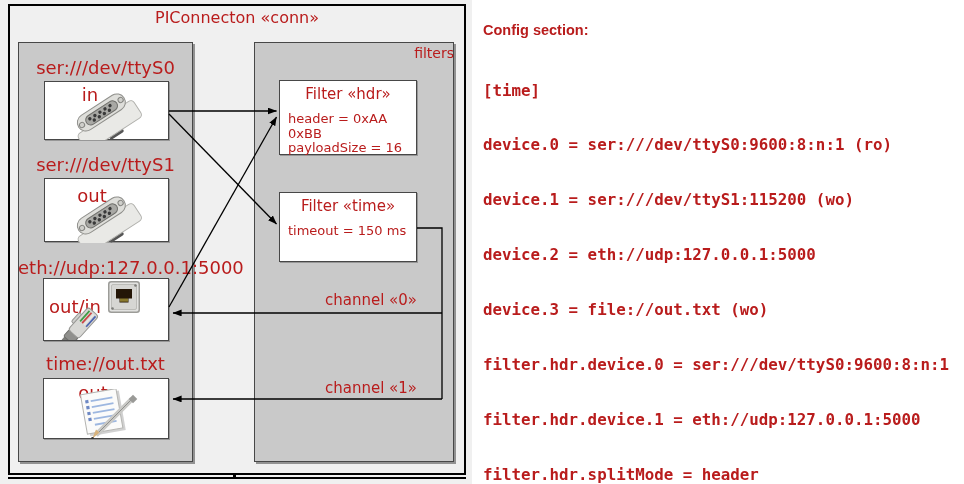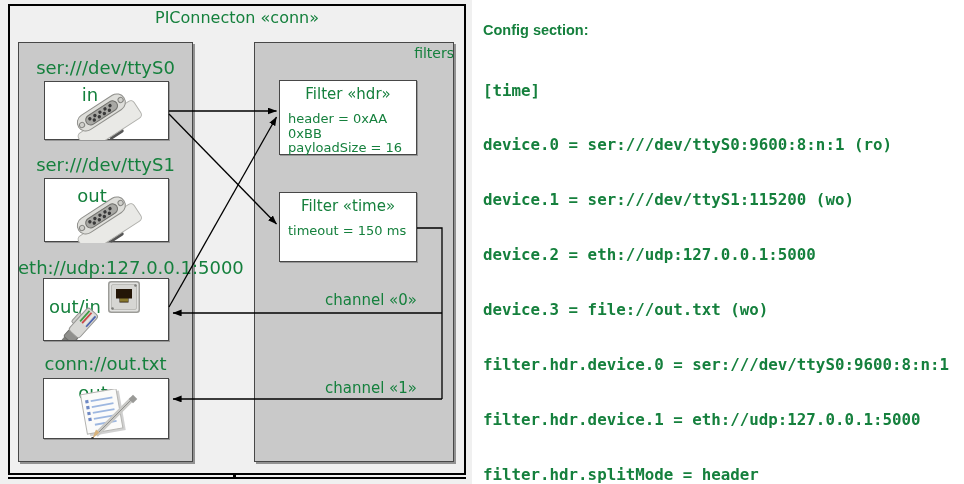--- a/index.html
+++ b/index.html
@@ -1,17 +1,17 @@
 <!DOCTYPE html>
 <html><head>
 <meta charset="utf-8">
 <style>
   html,body{margin:0;padding:0;background:#fff;}
   .stage{position:relative;width:964px;height:484px;background:#ffffff;overflow:hidden;
-         font-family:"DejaVu Sans",sans-serif;color:#15803d;}
+         font-family:"DejaVu Sans",sans-serif;color:#b91c1c;}
   .diagram-area{position:absolute;left:0;top:0;width:472px;height:484px;background:#f0f0f0;}
   .outer-box{position:absolute;left:8px;top:4px;width:458px;height:471px;
              border:2.5px solid #000;background:#f0f0f0;box-sizing:border-box;}
   .frame-title{position:absolute;left:8px;top:8px;width:458px;text-align:center;
                font-size:16px;}
   .frame-line2{position:absolute;left:8px;top:477px;width:458px;height:2px;background:#000;}
   .frame-tick{position:absolute;left:233px;top:473px;width:3px;height:6px;background:#000;}
   .gray-box{position:absolute;background:#c9c9c9;border:1.5px solid #474747;
             box-sizing:border-box;box-shadow:2px 2px 0 rgba(70,70,70,.55);}
   .devices-box{left:18px;top:42px;width:175px;height:420px;}
@@ -124,21 +124,21 @@
             <rect x="22" y="30" width="30" height="14" rx="3" fill="#d8d8d5" stroke="#979794"></rect>
             <line x1="36" y1="33.5" x2="50" y2="33.5" stroke="#3f9b43" stroke-width="1.7"></line>
             <line x1="36" y1="36.2" x2="50" y2="36.2" stroke="#cc4444" stroke-width="1.7"></line>
             <line x1="36" y1="38.9" x2="50" y2="38.9" stroke="#e8e8e6" stroke-width="1.7"></line>
             <line x1="36" y1="41.6" x2="50" y2="41.6" stroke="#4a62b0" stroke-width="1.7"></line>
           </g>
         </g>
       </svg>
     </div>
 
-    <div class="device-label" style="top:353px">conn://out.txt</div>
+    <div class="device-label" style="top:353px">time://out.txt</div>
     <div class="white-box" style="left:43px;top:378px;width:126px;height:61px">
       <span class="device-name dn-center" style="left:0;top:3px;width:98px">out</span>
       <svg class="icon-svg" style="left:34px;top:10px" width="88" height="50" viewBox="0 0 88 50">
         <g transform="translate(6,2) rotate(-10 20 22)">
           <rect x="2.5" y="2.5" width="36" height="40" fill="rgba(0,0,0,0.18)"></rect>
           <rect x="0" y="0" width="36" height="40" fill="#fbfbfa" stroke="#b5b5b2"></rect>
           <g stroke="#9db7e0" stroke-width="1.8">
             <line x1="9" y1="8" x2="31" y2="8"></line>
             <line x1="9" y1="14" x2="31" y2="14"></line>
             <line x1="9" y1="20" x2="31" y2="20"></line>

